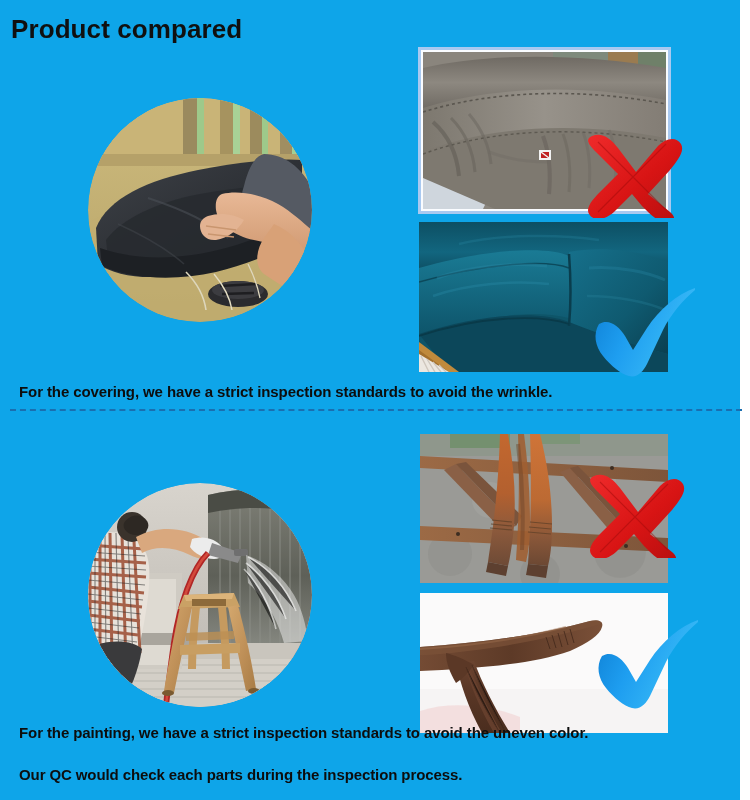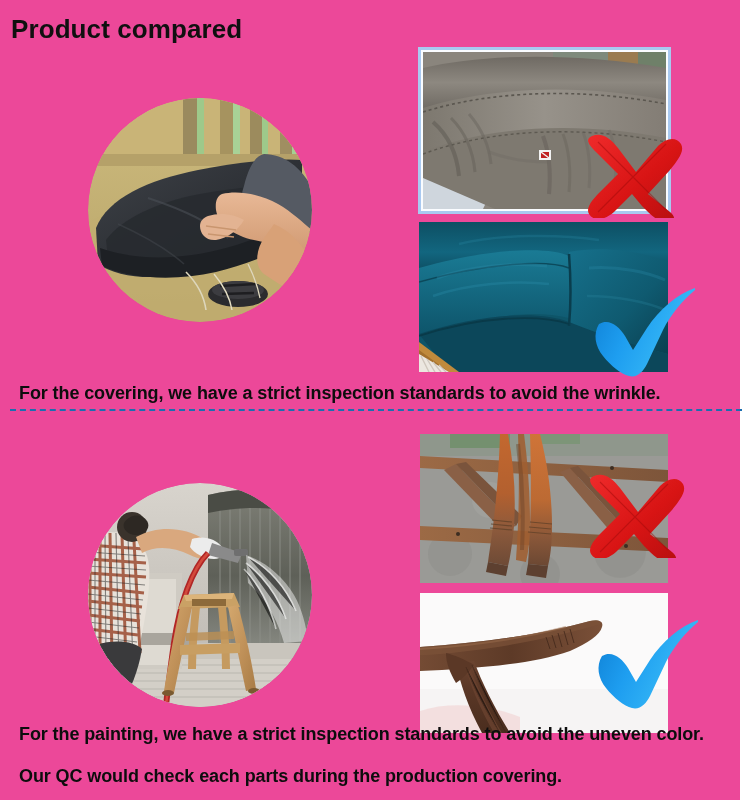--- a/index.html
+++ b/index.html
@@ -11,39 +11,39 @@
     width: 750px;
     height: 800px;
     position: relative;
     font-family: "Liberation Sans", sans-serif;
     overflow: hidden;
   }
   .page {
     position: relative;
     width: 740px;
     height: 800px;
-    background: #ec4899;
+    background: #0ea5e9;
   }
 
   
   .page-title {
     position: absolute;
     left: 11px;
     top: 14px;
     font-size: 26px;
     font-weight: bold;
     color: #101010;
     letter-spacing: 0.1px;
     white-space: nowrap;
   }
 
   
   .caption {
     position: absolute;
-    font-size: 18px;
+    font-size: 15px;
     font-weight: bold;
     color: #0d0d0d;
     white-space: nowrap;
     letter-spacing: -0.1px;
   }
   .caption-1 { left: 19px; top: 383px; }
   .caption-2 { left: 19px; top: 724px; }
   .caption-3 { left: 19px; top: 766px; }
 
   
@@ -514,15 +514,15 @@
           <stop offset="0" stop-color="#0e7fd4"></stop>
           <stop offset="0.45" stop-color="#1e9ef0"></stop>
           <stop offset="1" stop-color="#3bbdf7"></stop>
         </linearGradient>
       </defs>
       <path d="M14 36 C8 46 10 58 18 68 C26 78 36 86 44 88 C52 90 58 84 62 76 L78 42 C86 26 98 12 110 2 L110 0 C92 6 74 22 62 40 L48 62 L40 48 C34 38 24 30 14 36 Z" fill="url(#cg2)"></path>
     </svg>
   </div>
 
   <div class="caption caption-2">For the painting, we have a strict inspection standards to avoid the uneven color.</div>
-  <div class="caption caption-3">Our QC would check  each parts during the production covering.</div>
+  <div class="caption caption-3">Our QC would check  each parts during the inspection process.</div>
 
 </div>
 
 </body></html>

